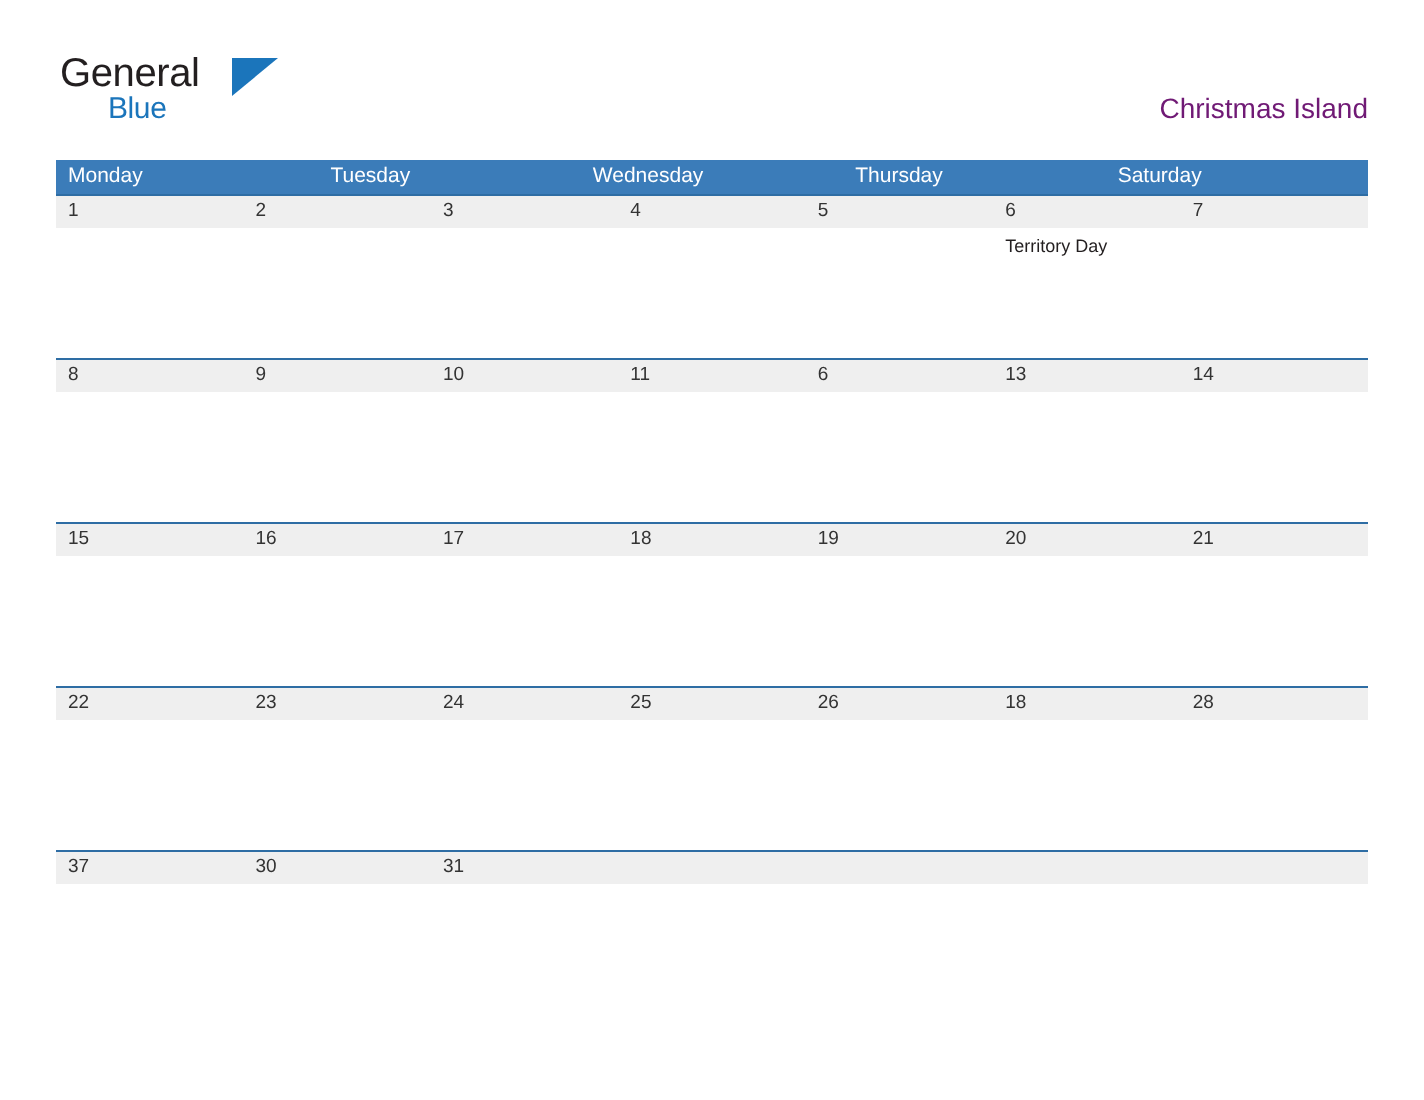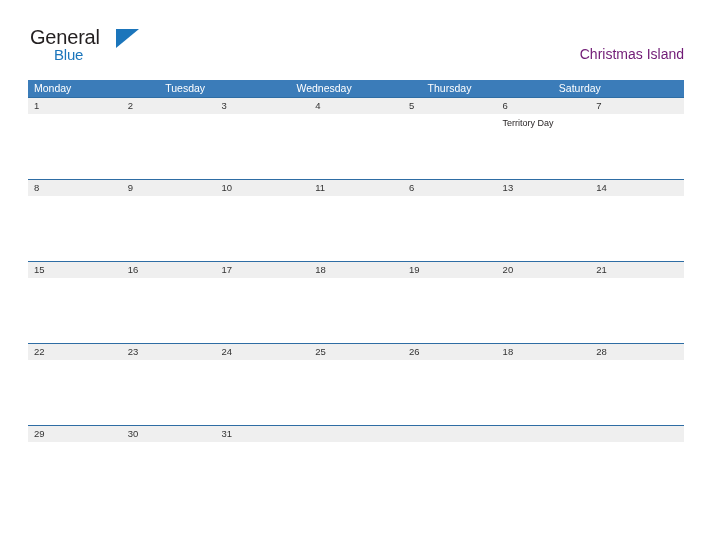--- a/index.html
+++ b/index.html
@@ -315,21 +315,21 @@
             <div class="event"></div>
           </div>
         <div class="event-cell">
             <div class="event"></div>
           </div>
       </div>
     </div>
 
     <div class="week">
       <div class="week-band">
-        <div class="day-num">29</div>
+        <div class="day-num">37</div>
         <div class="day-num">30</div>
         <div class="day-num">31</div>
         <div class="day-num"></div>
         <div class="day-num"></div>
         <div class="day-num"></div>
         <div class="day-num"></div>
       </div>
       <div class="week-events">
         <div class="event-cell">
             <div class="event"></div>

